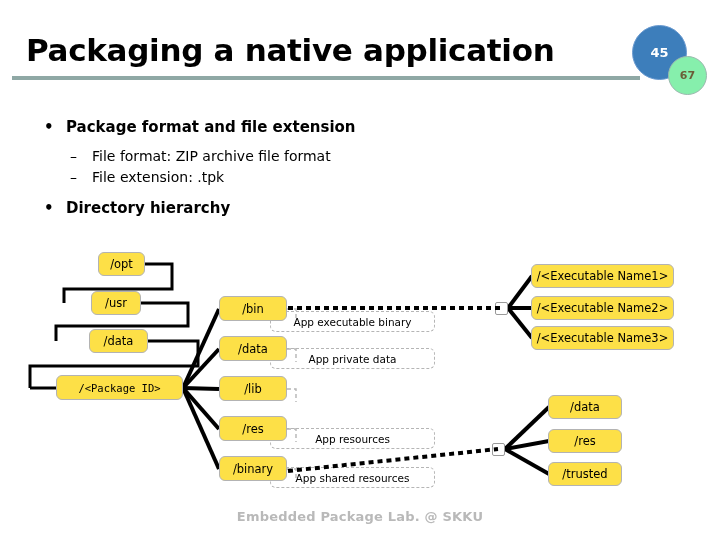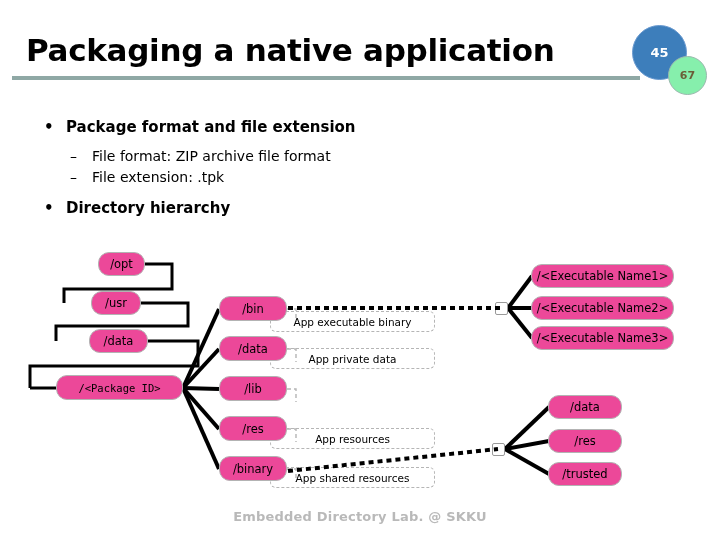--- a/index.html
+++ b/index.html
@@ -39,21 +39,21 @@
   .b1 .dot{position:absolute;left:-22px;top:0px;font-size:15px;}
   .b2{
     position:absolute;font-size:14px;color:#000;white-space:nowrap;font-weight:400;
   }
   .b2 .dash{position:absolute;left:-22px;top:0px;}
 
   
   .dgm{position:absolute;left:0;top:0;width:720px;height:540px;}
   .node{
     position:absolute;box-sizing:border-box;
-    border:1px solid #b3b3b3;border-radius:11px;background:#ec4899;
+    border:1px solid #b3b3b3;border-radius:6px;background:#fde047;
     font-family:"DejaVu Sans","Liberation Sans",sans-serif;
     font-size:11.5px;color:#000;
     display:flex;align-items:center;justify-content:center;
     white-space:nowrap;z-index:5;
   }
   .node.mono{font-family:"DejaVu Sans Mono","Liberation Mono",monospace;font-size:10.5px;}
   .callout{
     position:absolute;box-sizing:border-box;
     border:1px dashed #b5b5b5;border-radius:6px;background:transparent;
     font-size:10.5px;color:#000;
@@ -156,15 +156,15 @@
     <div class="node" style="left:531px;top:260px;width:143px;height:24px;">/&lt;Executable Name1&gt;</div>
     <div class="node" style="left:531px;top:292px;width:143px;height:24px;">/&lt;Executable Name2&gt;</div>
     <div class="node" style="left:531px;top:322px;width:143px;height:24px;">/&lt;Executable Name3&gt;</div>
 
     <div class="node" style="left:548px;top:391px;width:74px;height:24px;">/data</div>
     <div class="node" style="left:548px;top:425px;width:74px;height:24px;">/res</div>
     <div class="node" style="left:548px;top:458px;width:74px;height:24px;">/trusted</div>
 
   </div>
 
-  <div class="footer">Embedded Directory Lab. @ SKKU</div>
+  <div class="footer">Embedded Package Lab. @ SKKU</div>
 
 </div>
 
 </body></html>

